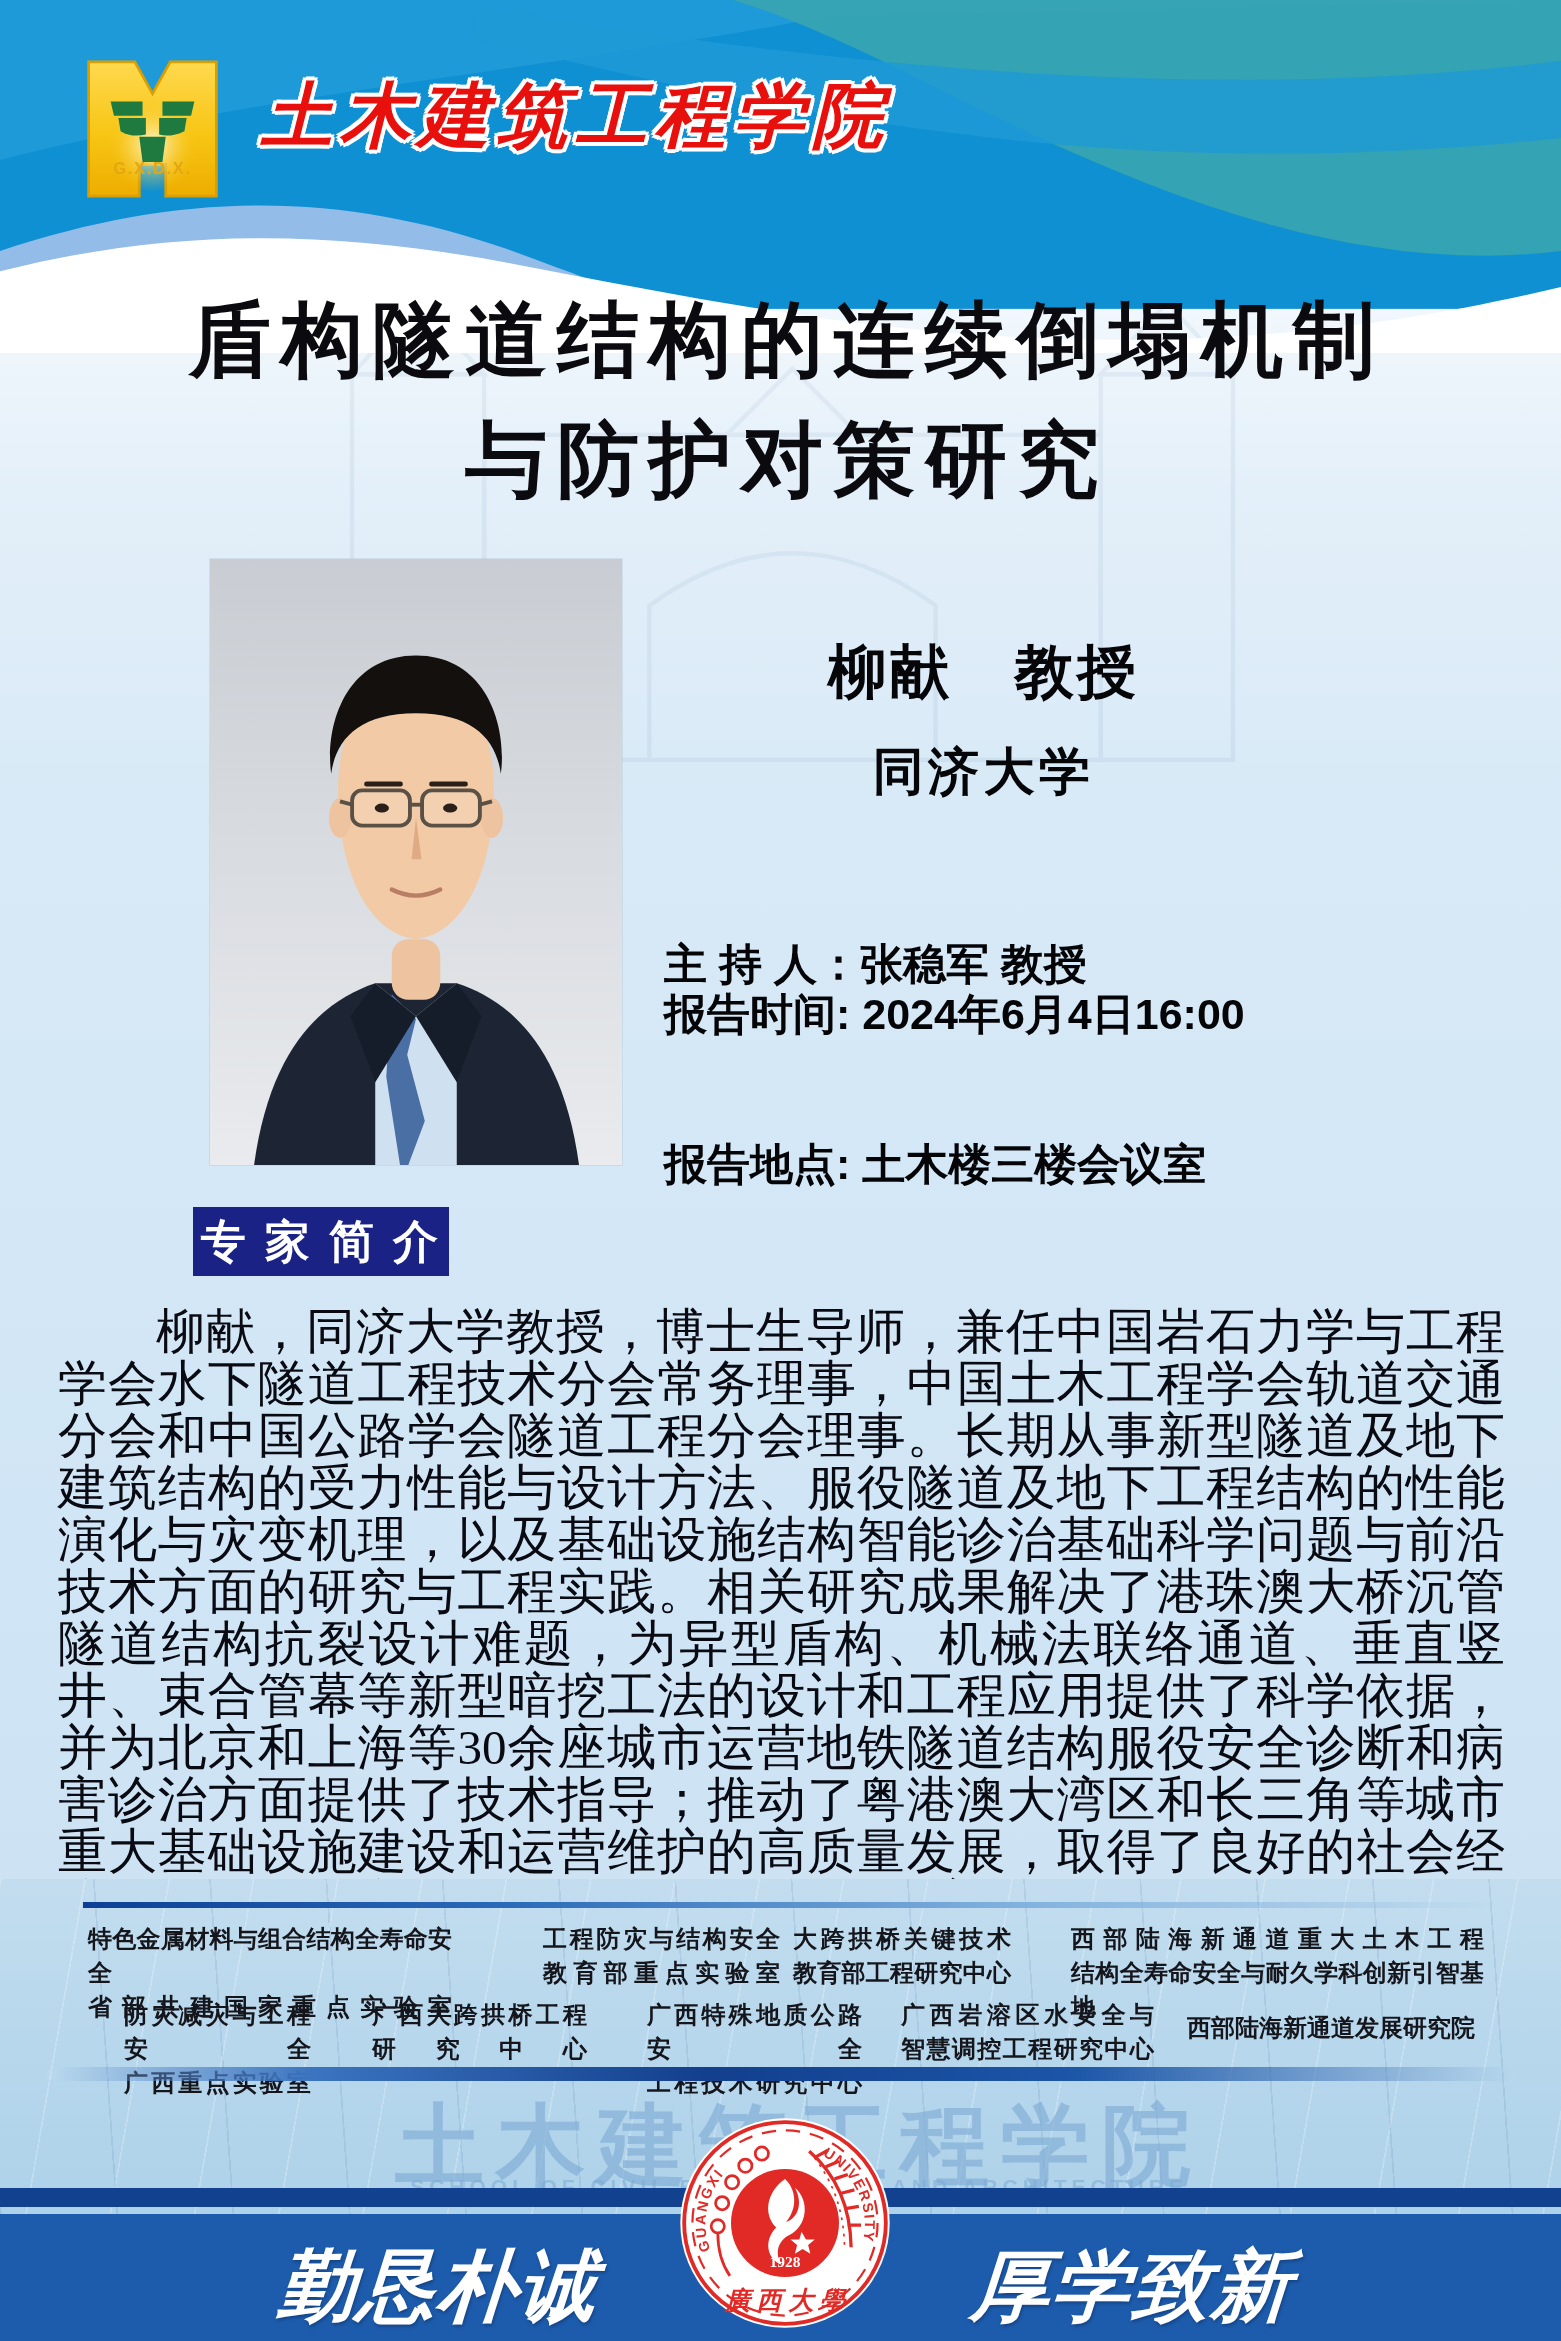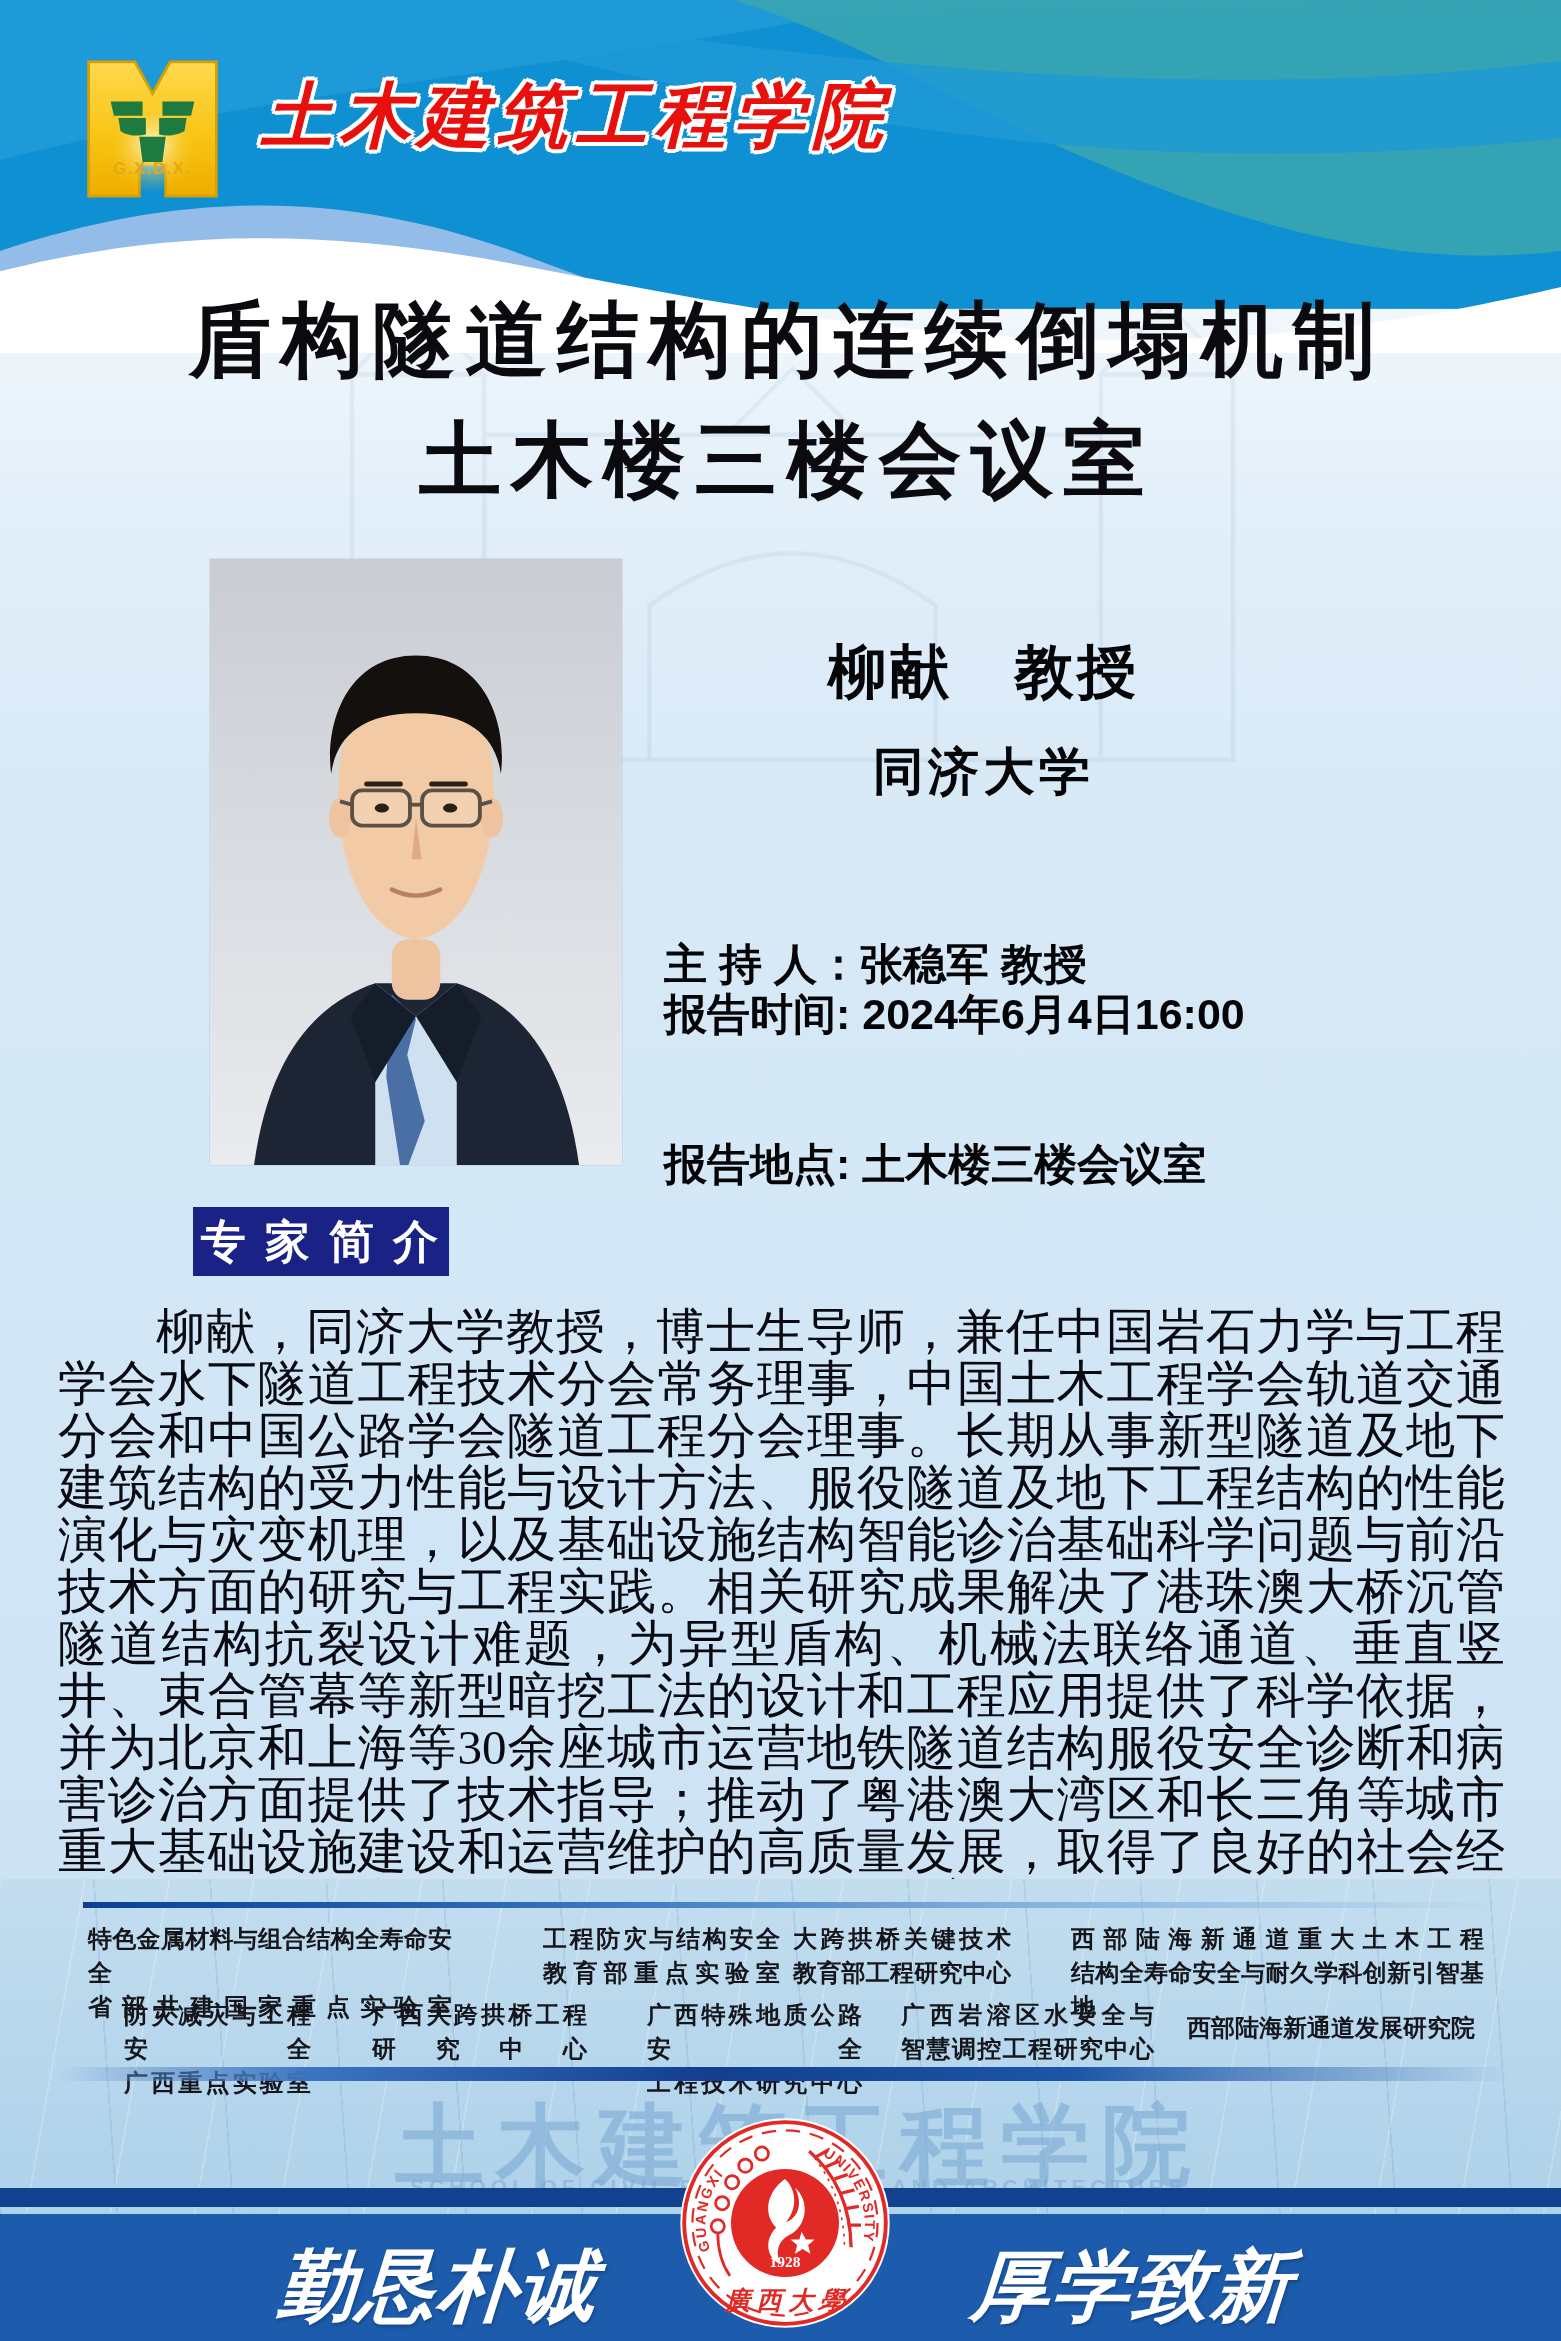--- a/index.html
+++ b/index.html
@@ -172,21 +172,21 @@
       <path d="M66,116 L116,116 L116,146 Q90,152 70,140 Z"></path>
       <path d="M140,116 L190,116 L186,140 Q160,152 140,146 Z"></path>
       <polygon points="104,150 152,150 146,196 110,196"></polygon>
     </g>
     <text x="128" y="218" text-anchor="middle" font-size="30" font-weight="bold" fill="#e3a713" font-family="Liberation Sans, sans-serif" letter-spacing="3">G.X.D.X.</text>
   </svg>
 
   <div id="college-name" class="abs">土木建筑工程学院</div>
 
   <div id="title-line1" class="abs main-title">盾构隧道结构的连续倒塌机制</div>
-  <div id="title-line2" class="abs main-title">土木楼三楼会议室</div>
+  <div id="title-line2" class="abs main-title">与防护对策研究</div>
 
   <svg id="portrait" class="abs" viewBox="0 0 748 1100" preserveAspectRatio="none">
     <defs>
       <linearGradient id="bgg" x1="0" y1="0" x2="0" y2="1">
         <stop offset="0" stop-color="#c9cdd3"></stop>
           <stop offset="1" stop-color="#e9ebee"></stop>
       </linearGradient>
     </defs>
     <rect width="748" height="1100" fill="url(#bgg)"></rect>
 

